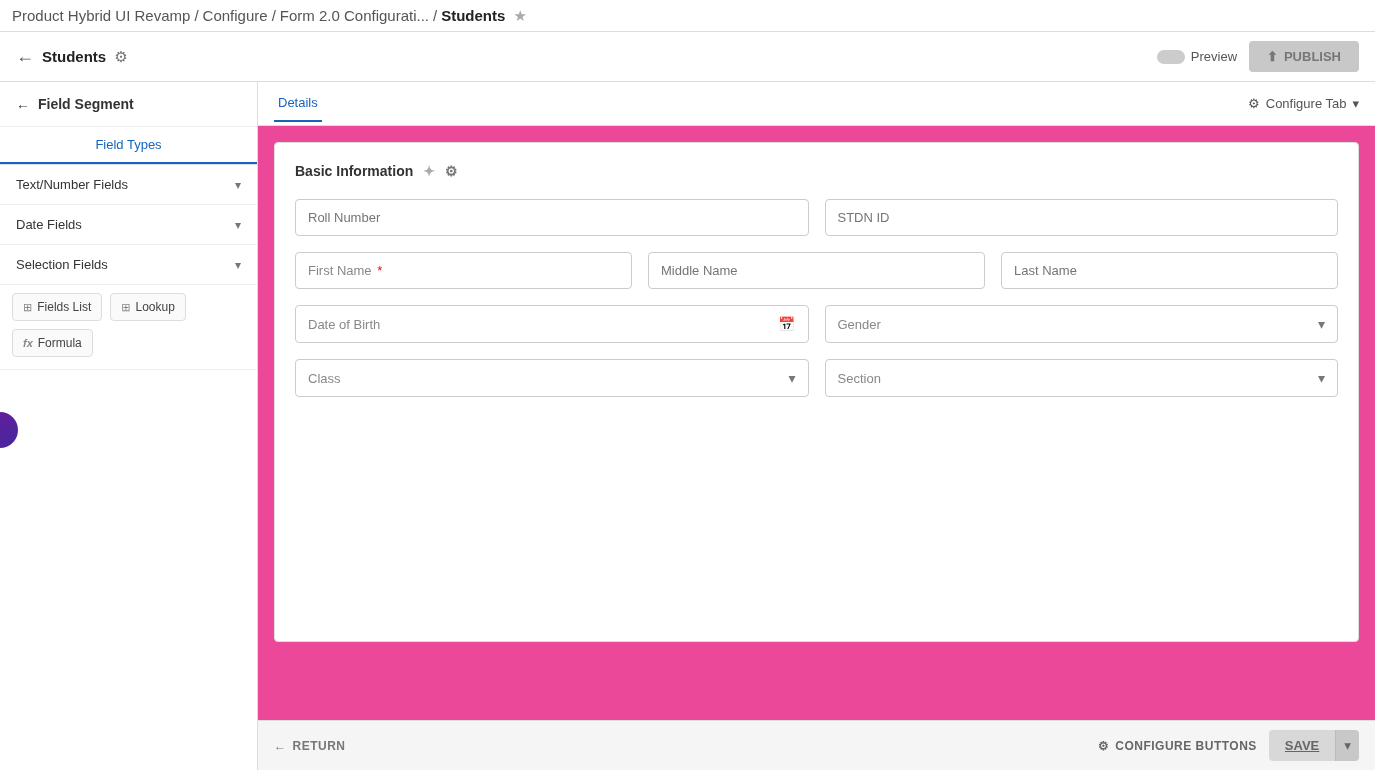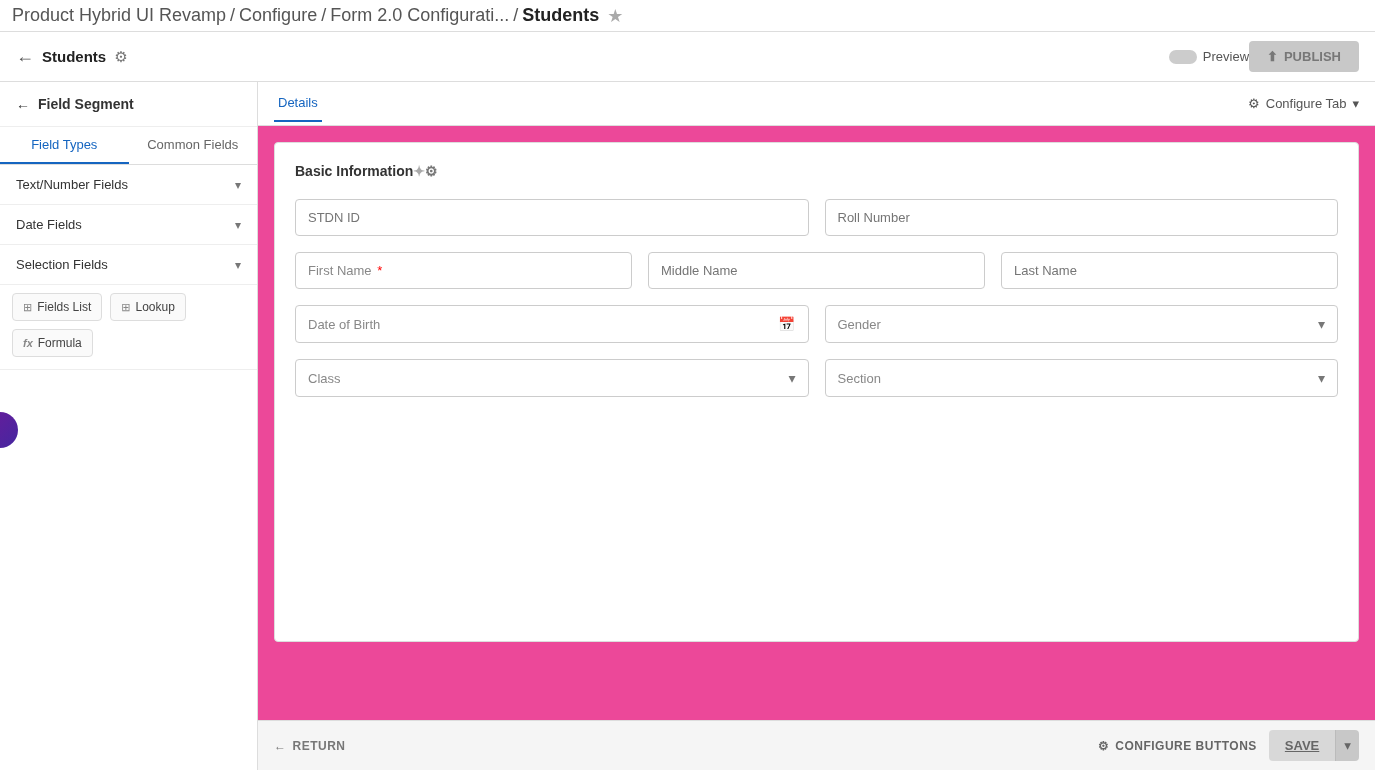--- a/index.html
+++ b/index.html
@@ -6,21 +6,21 @@
     body { font-family: 'Segoe UI', Arial, sans-serif; font-size: 13px; background: #f0f0f0; color: #333; height: 770px; width: 1375px; overflow: hidden; }
 
     
     .breadcrumb-bar {
       background: #fff;
       border-bottom: 1px solid #ddd;
       padding: 0 12px;
       height: 32px;
       display: flex;
       align-items: center;
-      font-size: 18px;
+      font-size: 15px;
       color: #555;
       gap: 4px;
     }
     .breadcrumb-bar span { color: #555; }
     .breadcrumb-bar .current { font-weight: 600; color: #222; }
     .breadcrumb-bar .star { color: #aaa; margin-left: 4px; cursor: pointer; }
 
     
     .header-bar {
       background: #fff;
@@ -47,21 +47,21 @@
       color: #222;
     }
     .gear-icon {
       color: #777;
       cursor: pointer;
       font-size: 15px;
     }
     .header-right {
       display: flex;
       align-items: center;
-      gap: 0;
+      gap: 12px;
     }
     .preview-btn {
       display: flex;
       align-items: center;
       gap: 6px;
       background: none;
       border: none;
       cursor: pointer;
       font-size: 13px;
       color: #555;
@@ -234,20 +234,21 @@
     .form-section {
       background: #fff;
       border: 1px solid #ddd;
       border-radius: 4px;
       padding: 20px;
       min-height: 500px;
     }
     .section-header {
       display: flex;
       align-items: center;
+      gap: 10px;
       margin-bottom: 20px;
       font-size: 14px;
       font-weight: 600;
       color: #333;
     }
     .section-header .drag-icon {
       color: #aaa;
       font-size: 14px;
       cursor: move;
     }
@@ -403,21 +404,20 @@
 
 <div class="main-layout">
 
   <div class="sidebar">
     <div class="sidebar-header">
       <span style="cursor:pointer;">←</span>
       <span>Field Segment</span>
     </div>
     <div class="sidebar-tabs">
       <div class="sidebar-tab active">Field Types</div>
-      <div class="sidebar-tab">Common Fields</div>
     </div>
     <div class="sidebar-content">
 
       <div class="field-group">
         <div class="field-group-header">
           <span>Text/Number Fields</span>
           <span class="chevron">▾</span>
         </div>
       </div>
 
@@ -474,24 +474,24 @@
       <div class="form-section">
 
         <div class="section-header">
           <span>Basic Information</span>
           <span class="drag-icon">✦</span>
           <span class="settings-icon">⚙</span>
         </div>
 
         <div class="form-row">
           <div class="form-field">
+            <input type="text" placeholder="Roll Number" style="">
+          </div>
+          <div class="form-field">
             <input type="text" placeholder="STDN ID" style="">
-          </div>
-          <div class="form-field">
-            <input type="text" placeholder="Roll Number" style="">
           </div>
         </div>
 
         <div class="form-row">
           <div class="form-field">
             <div class="field-display">
               <span class="placeholder-text">First Name <span class="required-star">*</span></span>
             </div>
           </div>
           <div class="form-field">

